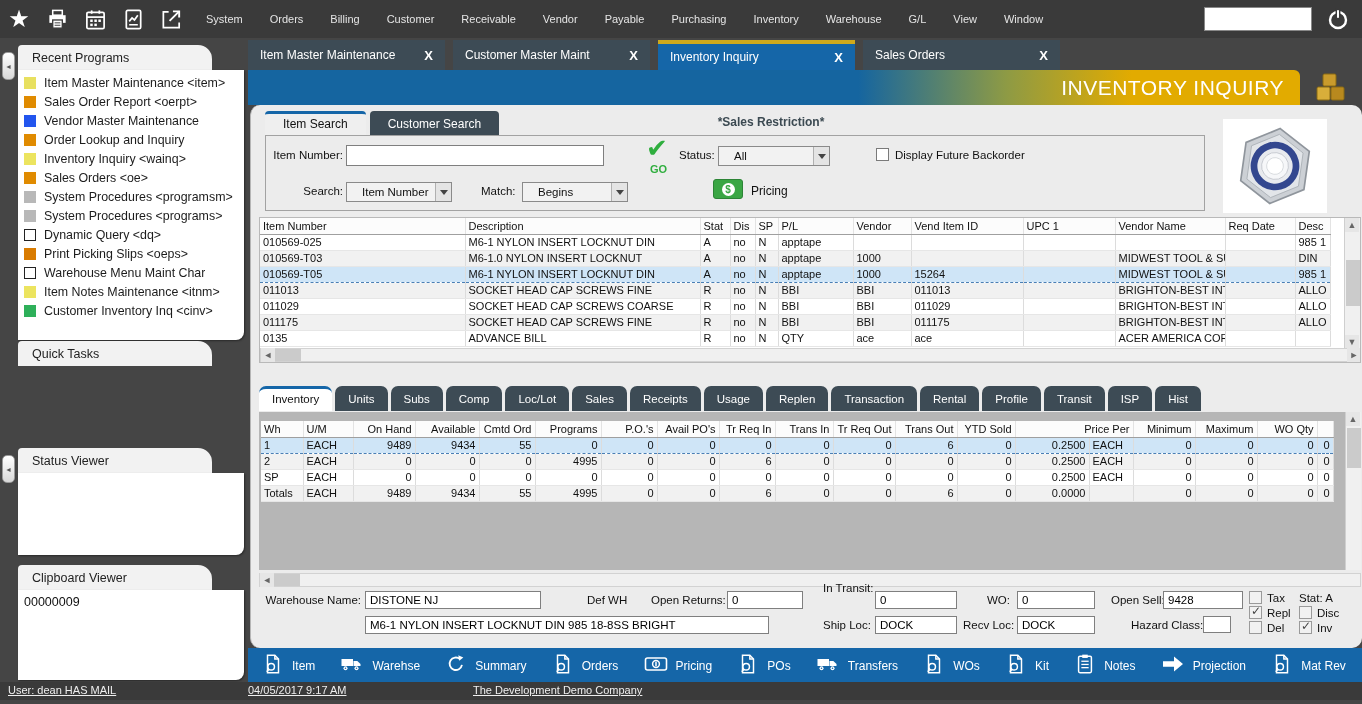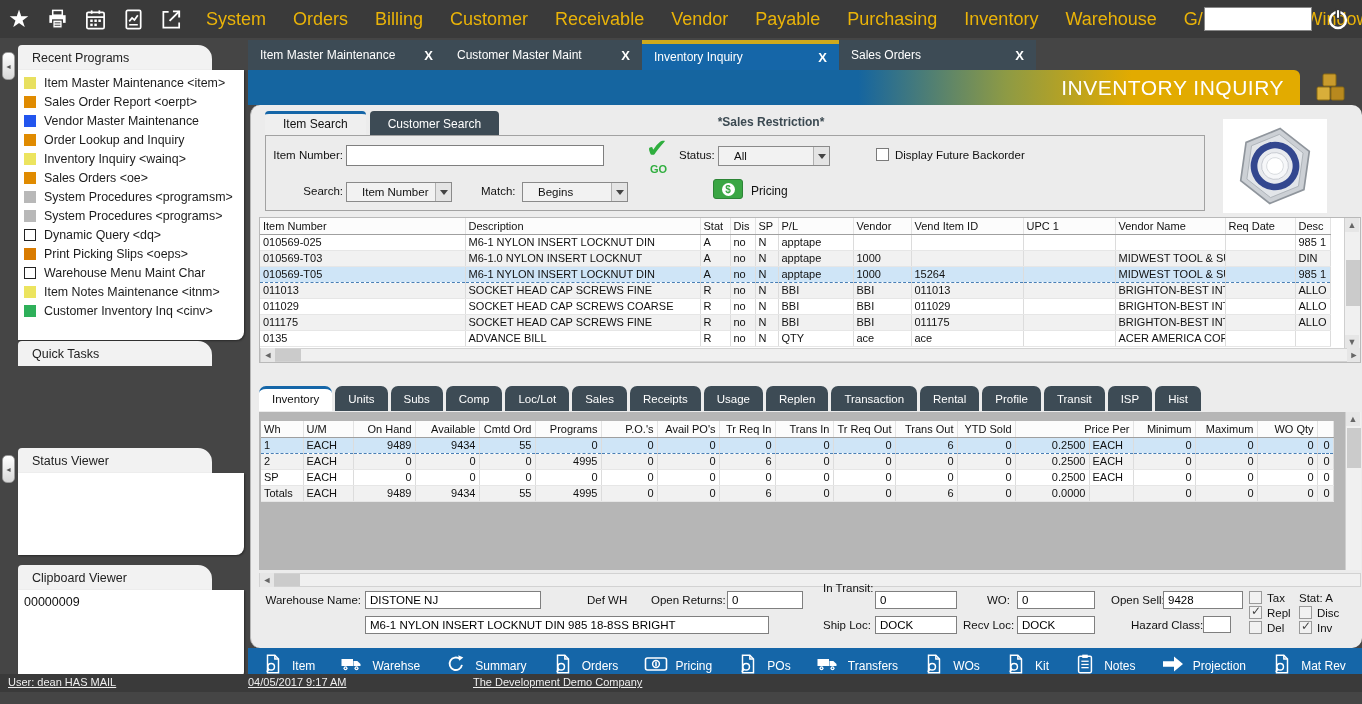--- a/index.html
+++ b/index.html
@@ -7,21 +7,21 @@
               font-family:"Liberation Sans","DejaVu Sans",sans-serif; }
   .app { position:relative; width:1362px; height:704px; background:#454545; }
 
   
   .topbar { position:absolute; left:0; top:0; width:1362px; height:38px; background:#3a3a3a;
             display:flex; align-items:center; }
   .tb-icons { display:flex; align-items:center; gap:12px; padding-left:6px; }
   .tb-icon { width:26px; height:26px; display:flex; align-items:center; justify-content:center; cursor:pointer; }
   .star-glyph { color:#fff; font-size:24px; line-height:1; }
   .menu-bar { display:flex; align-items:center; gap:27px; margin-left:22px; }
-  .menu-item { color:#eab308; font-size:18px; cursor:pointer; white-space:nowrap; }
+  .menu-item { color:#e5e5e5; font-size:11px; cursor:pointer; white-space:nowrap; }
   .tb-search { position:absolute; right:50px; top:7px; width:108px; height:24px; border:1px solid #888;
                background:#fff; font-size:12px; padding:0 4px; }
   .tb-gear { position:absolute; right:10px; top:5px; width:28px; height:28px; display:flex;
              align-items:center; justify-content:center; cursor:pointer; }
 
   
   .sidebar { position:absolute; left:0; top:38px; width:248px; height:648px; }
   .collapse-btn { position:absolute; left:2px; width:13px; height:28px; background:linear-gradient(#fff,#d8d8d8);
                   border:1px solid #9a9a9a; border-radius:5px; color:#555; font-size:7px;
                   display:flex; align-items:center; justify-content:center; cursor:pointer; }
@@ -33,21 +33,21 @@
   .side-item { display:flex; align-items:center; height:19px; cursor:pointer; }
   .side-sq { width:12px; height:12px; margin:0 8px 0 2px; flex:0 0 12px; }
   .side-sq.hollow { background:#fff; border:1.5px solid #222; }
   .side-lbl { font-size:12.4px; color:#1c1c1c; white-space:nowrap; overflow:hidden; }
   .clip-text { font-size:12.5px; color:#111; padding:2px 0 0 2px; }
 
   
   .main { position:absolute; left:248px; top:38px; width:1114px; height:648px; }
   .wtabs { position:absolute; left:0; top:2px; height:30px; display:flex; }
   .wtab { width:197px; height:30px; background:#3d4b55; color:#fff; display:flex; align-items:center;
-          font-size:12px; padding:0 12px; margin-right:0; cursor:pointer; }
+          font-size:12px; padding:0 12px; margin-right:8px; cursor:pointer; }
   .wtab .x { margin-left:auto; font-weight:bold; font-size:13px; cursor:pointer; }
   .wtab.active { background:#1566a8; border-top:4px solid #cfa91c; }
 
   .header-band { position:absolute; left:0; top:32px; width:1052px; height:35px; border-radius:0 6px 0 0;
                  background:linear-gradient(90deg,#1565a0 0%,#1565a0 58%,#8d9a45 72%,#e2ab00 84%,#e2ab00 100%);
                  display:flex; align-items:center; justify-content:flex-end; }
   .header-title { color:#fff; font-size:21px; letter-spacing:.5px; padding-right:16px; }
   .header-corner { position:absolute; right:6px; top:32px; width:50px; height:35px;
                    display:flex; align-items:center; justify-content:center; }
 
@@ -109,21 +109,21 @@
   .dtab.active { background:#fff; color:#111; border-top:3px solid #1566a8; padding-top:4px; }
 
   
   .btoolbar { position:absolute; left:0; bottom:0; width:1114px; height:38px; background:#1566a8;
               border-bottom:2px solid #0e4f86; display:flex; align-items:center; padding:0 16px 0 14px;
               justify-content:space-between; }
   .bt-item { display:flex; align-items:center; gap:8px; cursor:pointer; }
   .bt-label { color:#fff; font-size:12px; white-space:nowrap; }
 
   
-  .statusbar { position:absolute; left:0; bottom:12px; width:1362px; height:18px; background:#3a3a3a; }
+  .statusbar { position:absolute; left:0; bottom:4px; width:1362px; height:18px; background:#3a3a3a; }
   .status-text { position:absolute; top:2px; color:#eee; font-size:11px; text-decoration:underline; white-space:nowrap; }
 </style>
 </head>
 <body>
 
 <div class="app">
 
   <div class="topbar">
     <div class="tb-icons">
         <div class="tb-icon">

